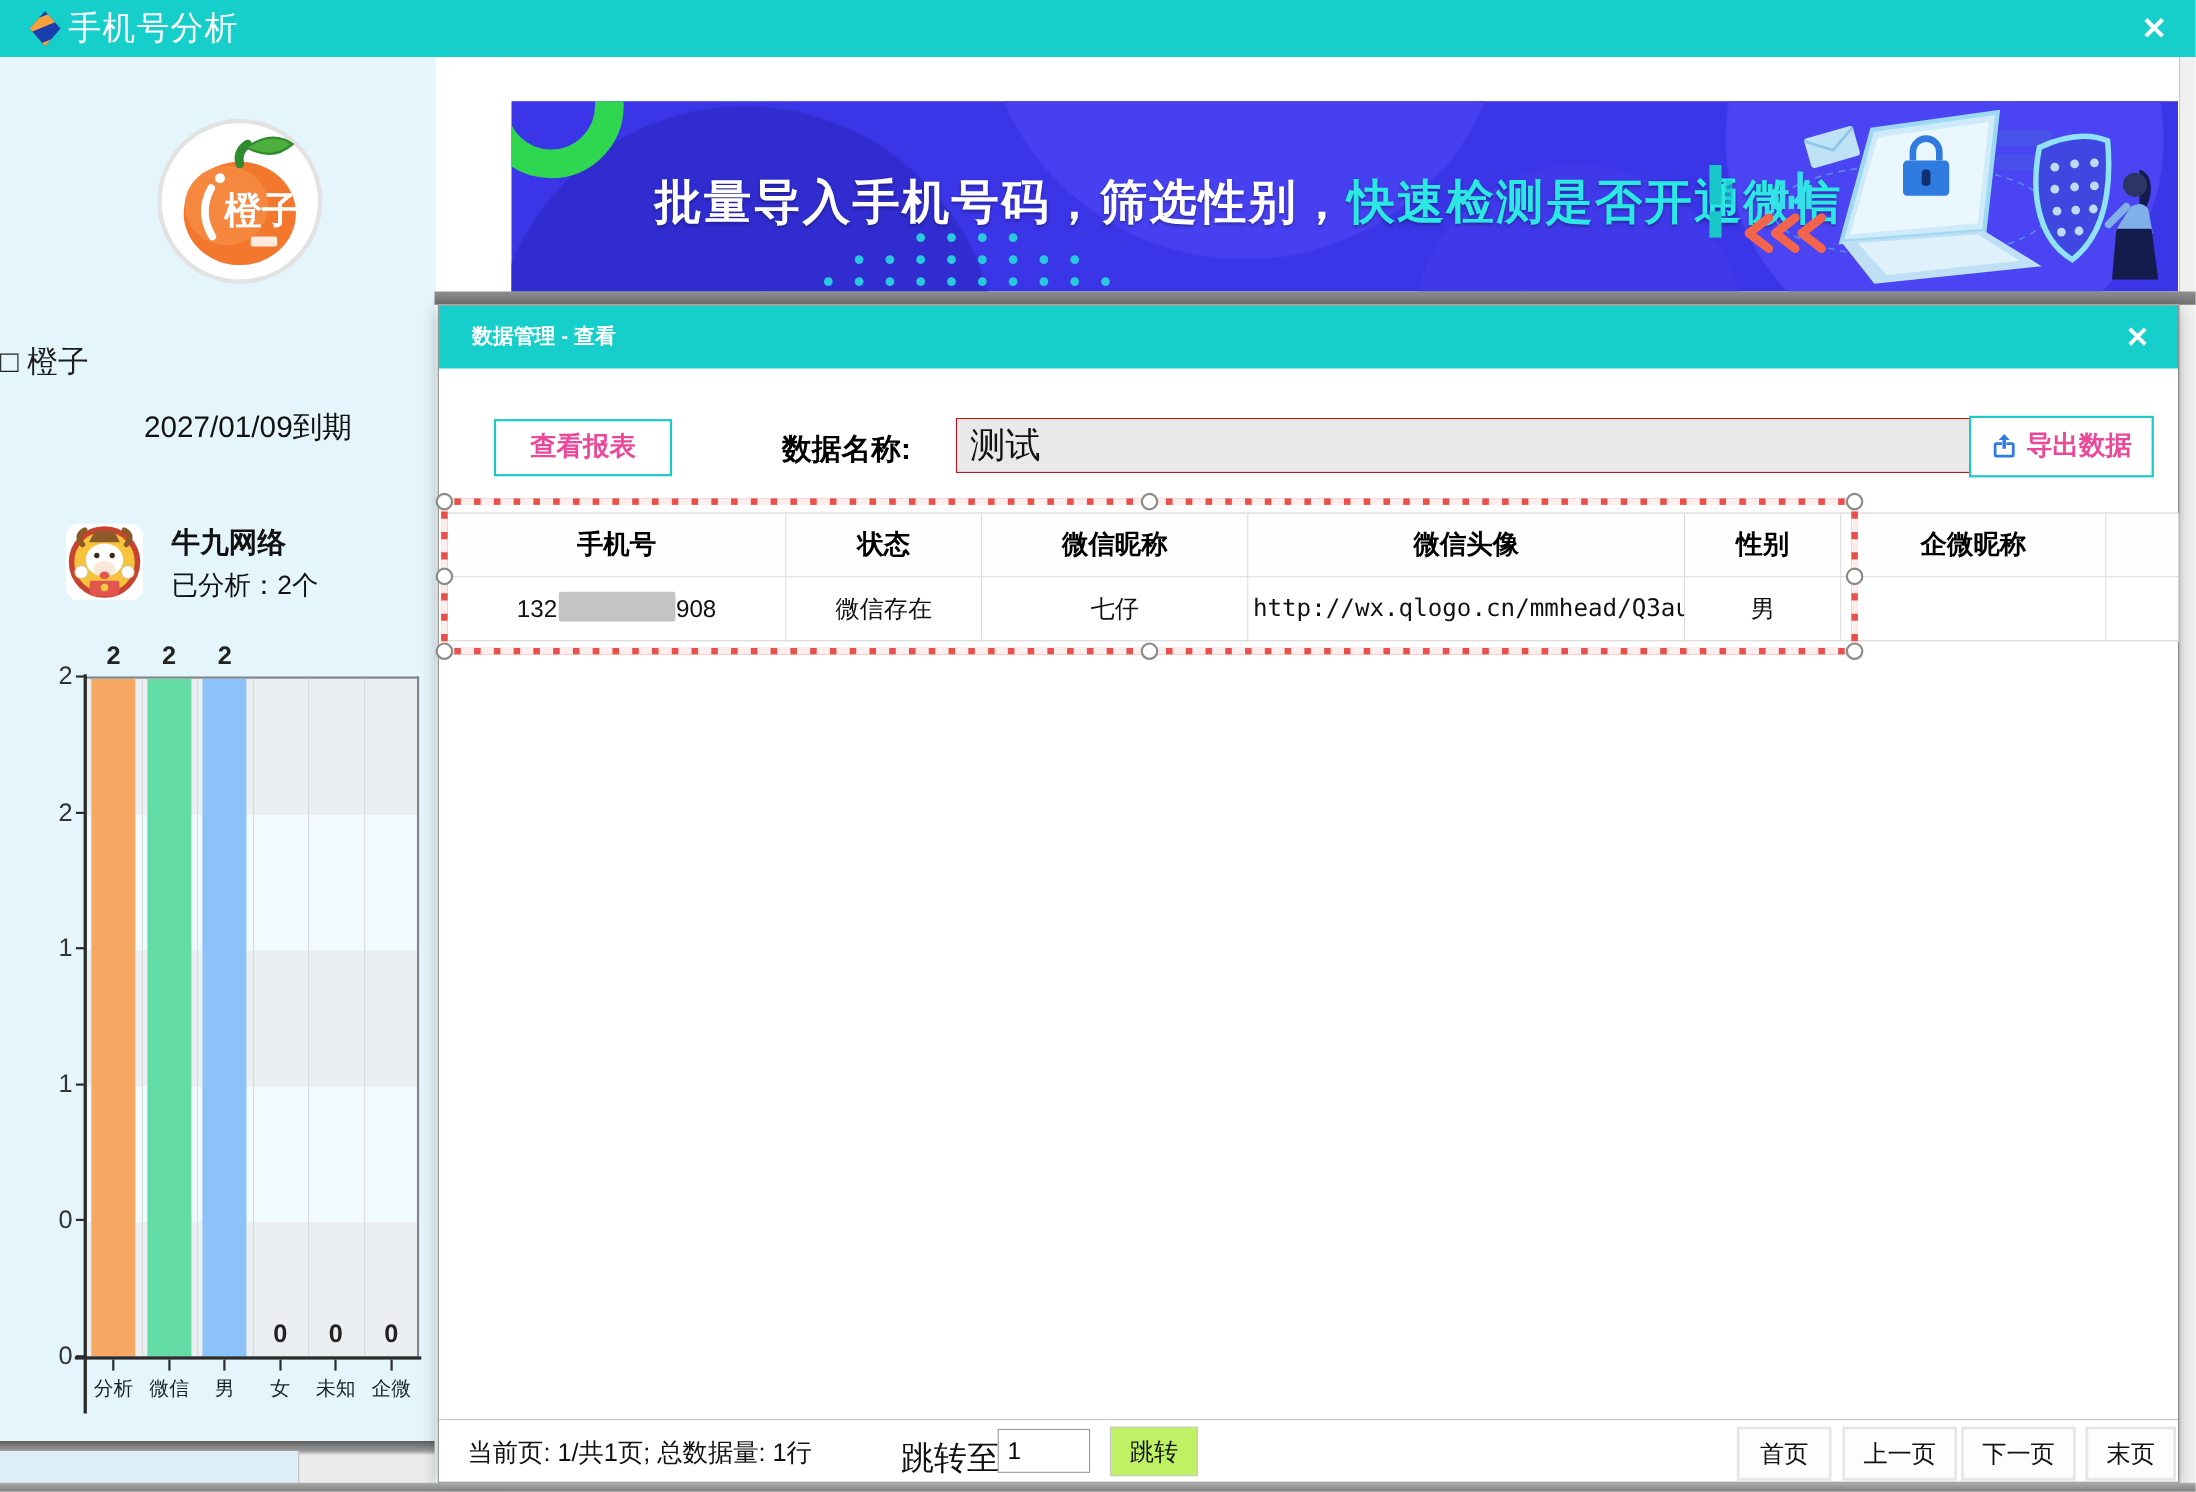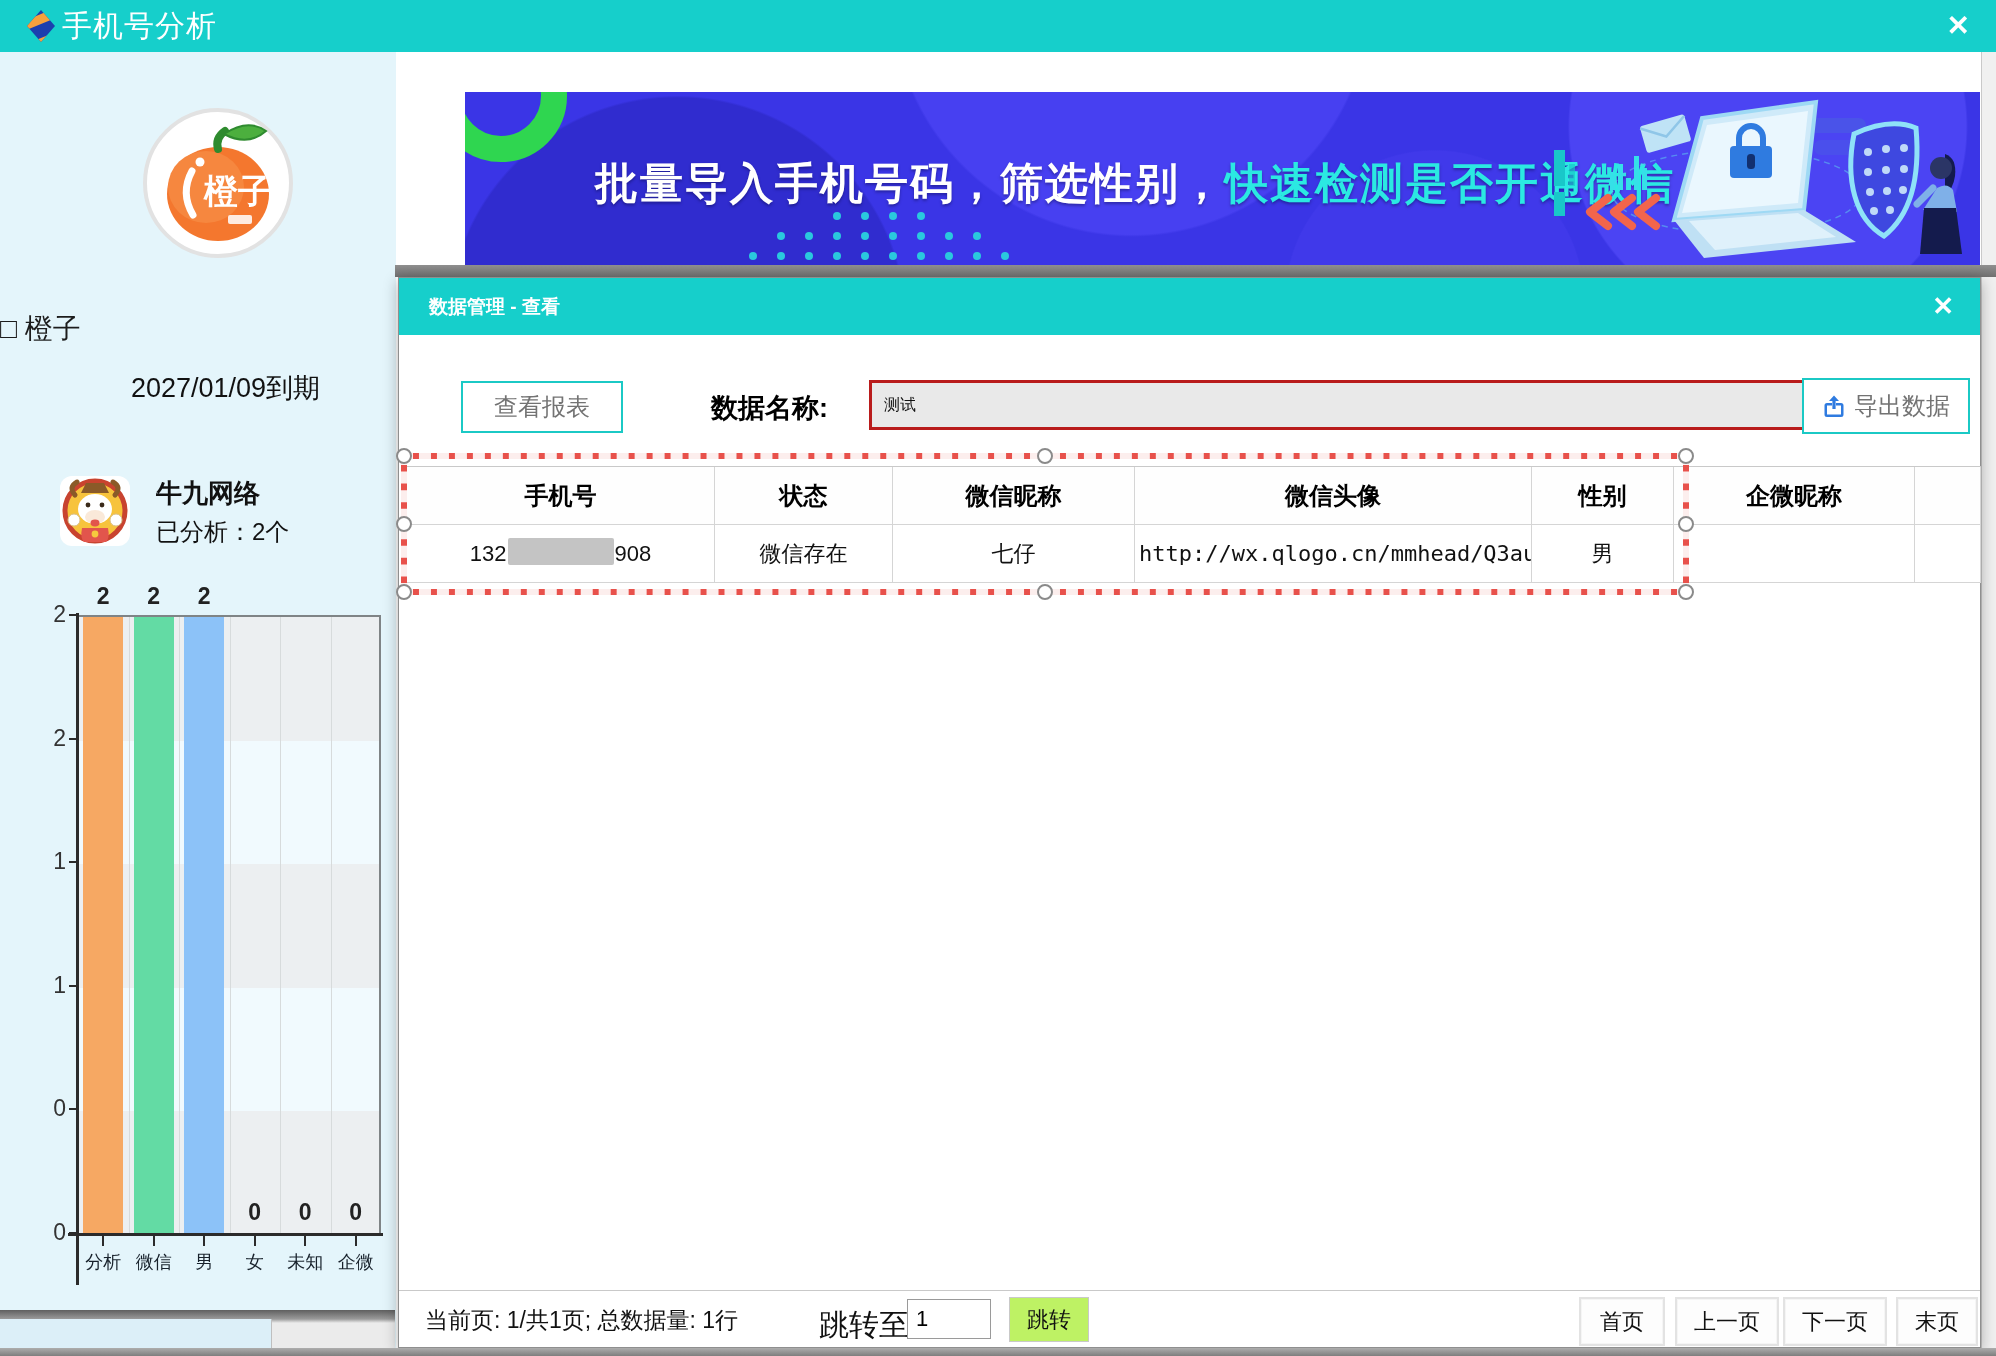--- a/index.html
+++ b/index.html
@@ -61,26 +61,26 @@
 
   
   #modal-top-shadow { position:absolute; left:395px; top:265px; width:1601px; height:12px; background:linear-gradient(#8F8F8F,#707070); }
 
   
   #modal { position:absolute; left:398px; top:277px; width:1583px; height:1071px; background:#fff; border:1px solid #8F8F8F; box-shadow:0 4px 14px rgba(0,0,0,.3); }
   #modal-header { position:absolute; left:0; top:0; width:100%; height:57px; background:#16CFCB; }
   #modal-title { position:absolute; left:30px; top:0; line-height:57px; color:#fff; font-size:19px; font-weight:bold; }
   #modal-close { position:absolute; right:26px; top:0; line-height:57px; color:#fff; font-size:26px; font-weight:bold; cursor:pointer; }
 
-  .teal-btn { position:absolute; background:#fff; border:2px solid #1BC9C5; color:#737373; font-size:24px; font-weight:normal; text-align:center; cursor:pointer; font-family:"Liberation Sans",sans-serif;margin-left:12px; }
+  .teal-btn { position:absolute; background:#fff; border:2px solid #1BC9C5; color:#ec4899; font-size:24px; font-weight:bold; text-align:center; cursor:pointer; font-family:"Liberation Sans",sans-serif; }
   #btn-report { left:50px; top:103px; width:162px; height:52px; line-height:48px; }
   #btn-export { left:1391px; top:100px; width:168px; height:56px; line-height:52px; }
   #btn-export svg { vertical-align:-4px; margin-right:8px; }
   #lbl-dataname { position:absolute; left:312px; top:112px; font-size:27px; font-weight:bold; color:#000; }
-  #inp-dataname { position:absolute; left:470px; top:102px; width:948px; height:50px; background:#E9E9E9; border:3px solid #b91c1c; font-size:16px; padding:0 12px; color:#111; font-family:"Liberation Sans",sans-serif; }
+  #inp-dataname { position:absolute; left:470px; top:102px; width:948px; height:50px; background:#E9E9E9; border:1px solid #b91c1c; font-size:32px; padding:0 12px; color:#111; font-family:"Liberation Sans",sans-serif; }
 
   
   #dtable { position:absolute; left:7px; top:188px; border-top:1px solid #C9C9C9; border-left:1px solid #C9C9C9; }
   .trow { display:flex; }
   .tcell { border-right:1px solid #D5D5D5; border-bottom:1px solid #D5D5D5; height:58px; line-height:57px; text-align:center; overflow:hidden; white-space:nowrap; background:#fff; }
   .trow.head .tcell { font-weight:bold; font-size:24px; color:#000; background:#FEFEFE; }
   .trow.body .tcell { font-size:22px; color:#111; }
   .c1{width:308px} .c2{width:178px} .c3{width:242px} .c4{width:397px} .c5{width:142px} .c6{width:241px} .c7{width:66px}
   .cell-url { font-family:"DejaVu Sans Mono",monospace; font-size:19px; text-align:left; padding:0 4px; }
   .redact { display:inline-block; width:106px; height:27px; background:#C4C4C4; border-radius:2px; vertical-align:-4px; margin:0 1px; }

